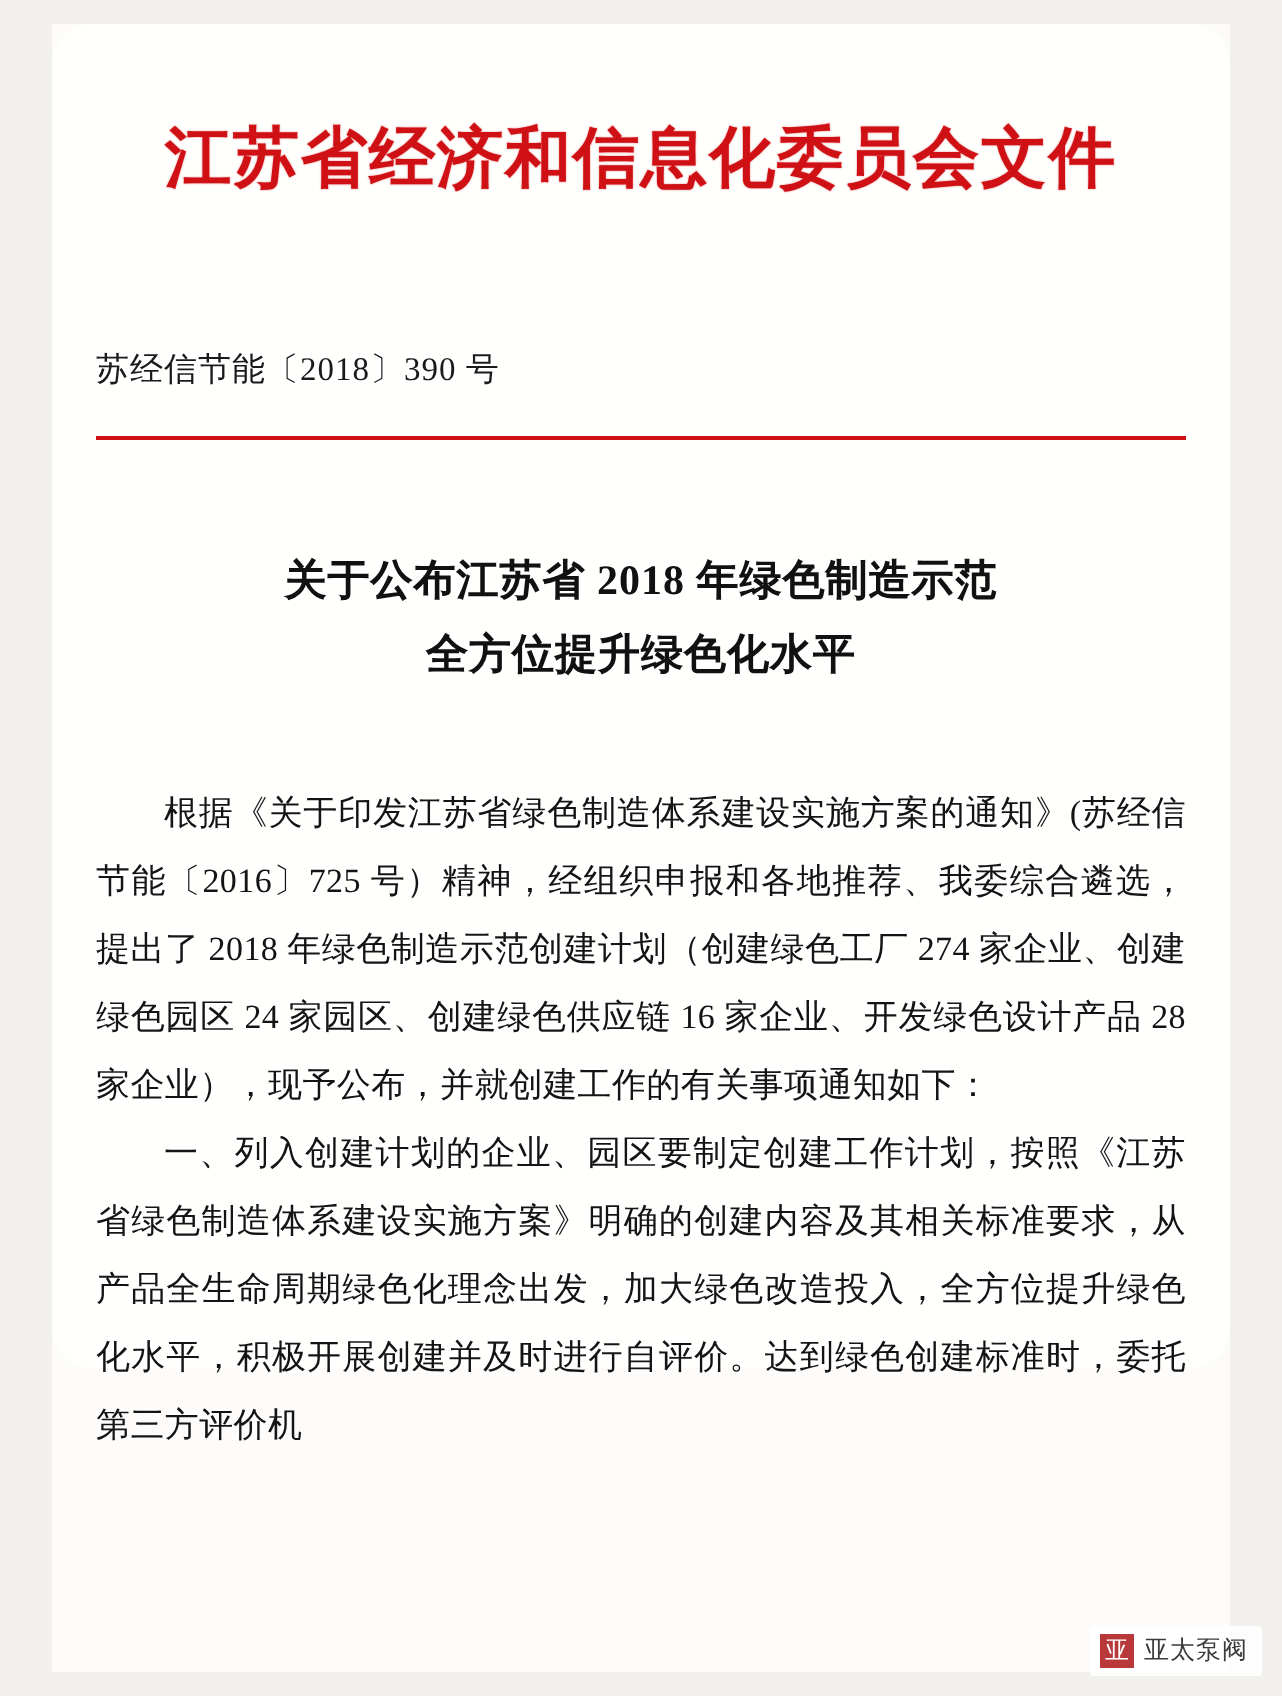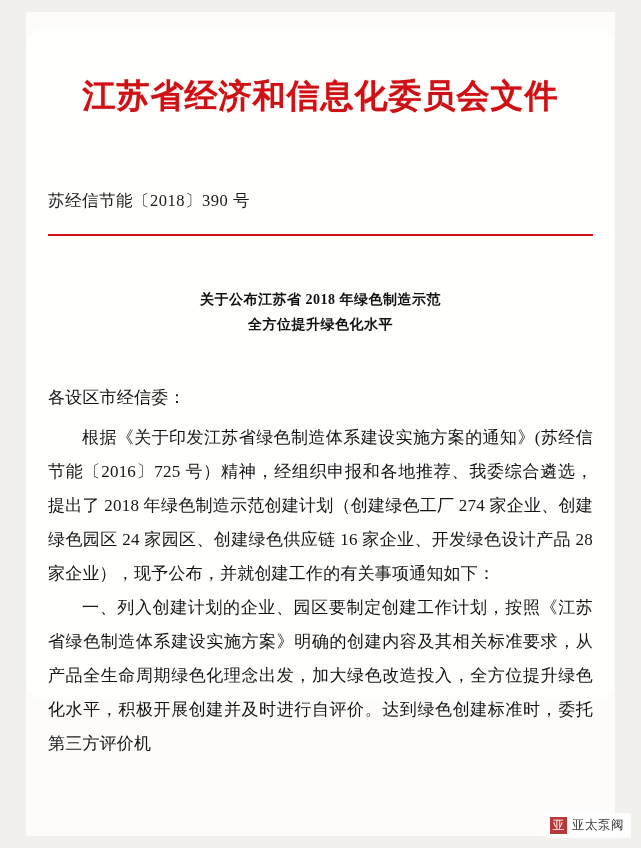--- a/index.html
+++ b/index.html
@@ -17,21 +17,21 @@
   .page {
     position: absolute;
     left: 0; top: 0;
     width: 641px;
     height: 848px;
     background: #fdfcfa;
   }
   .doc-sheet {
     position: absolute;
     left: 26px;
-    top: 28px;
+    top: 12px;
     width: 589px;
     height: 672px;
     background: #fffffd;
     box-sizing: border-box;
     border-radius: 20px;
   }
   .doc-inner {
     position: absolute;
     left: 22px;
     top: 12px;
@@ -62,21 +62,21 @@
   .red-rule {
     margin: 22px auto 0 auto;
     width: 100%;
     height: 2.5px;
     background: #cf1115;
   }
   
   .doc-title {
     margin-top: 52px;
     text-align: center;
-    font-size: 14px;
+    font-size: 21px;
     font-weight: bold;
     color: #111;
     line-height: 1.75;
     letter-spacing: 0.5px;
   }
   .doc-title .line {
     display: block;
   }
   
   .body-text {
@@ -165,21 +165,20 @@
       <div class="doc-number">苏经信节能〔2018〕390 号</div>
 
       <div class="red-rule"></div>
 
       <div class="doc-title">
         <span class="line">关于公布江苏省 2018 年绿色制造示范</span>
         <span class="line">全方位提升绿色化水平</span>
       </div>
 
       <div class="body-text">
-        <p class="salutation">各设区市经信委：</p>
         <p class="para">根据《关于印发江苏省绿色制造体系建设实施方案的通知》(苏经信节能〔2016〕725 号）精神，经组织申报和各地推荐、我委综合遴选，提出了 2018 年绿色制造示范创建计划（创建绿色工厂 274 家企业、创建绿色园区 24 家园区、创建绿色供应链 16 家企业、开发绿色设计产品 28 家企业），现予公布，并就创建工作的有关事项通知如下：</p>
         <p class="para">一、列入创建计划的企业、园区要制定创建工作计划，按照《江苏省绿色制造体系建设实施方案》明确的创建内容及其相关标准要求，从产品全生命周期绿色化理念出发，加大绿色改造投入，全方位提升绿色化水平，积极开展创建并及时进行自评价。达到绿色创建标准时，委托第三方评价机</p>
       </div>
 
     </div>
   </div>
 
   <div class="badge">
     <span class="badge-mark">亚</span>
     <span class="badge-text">亚太泵阀</span>

